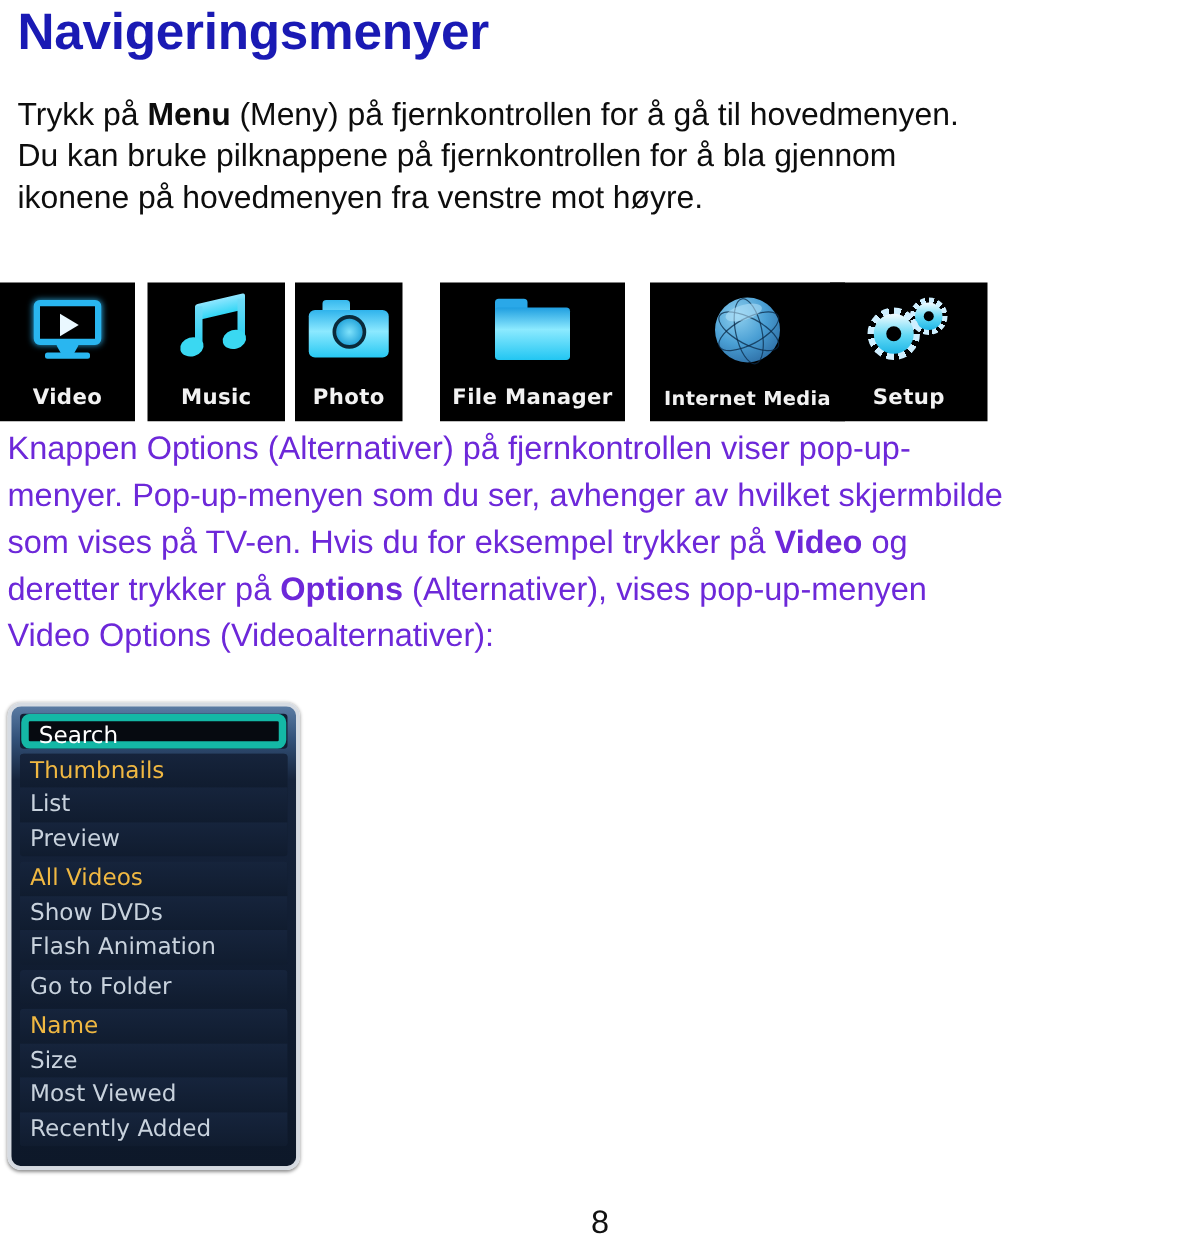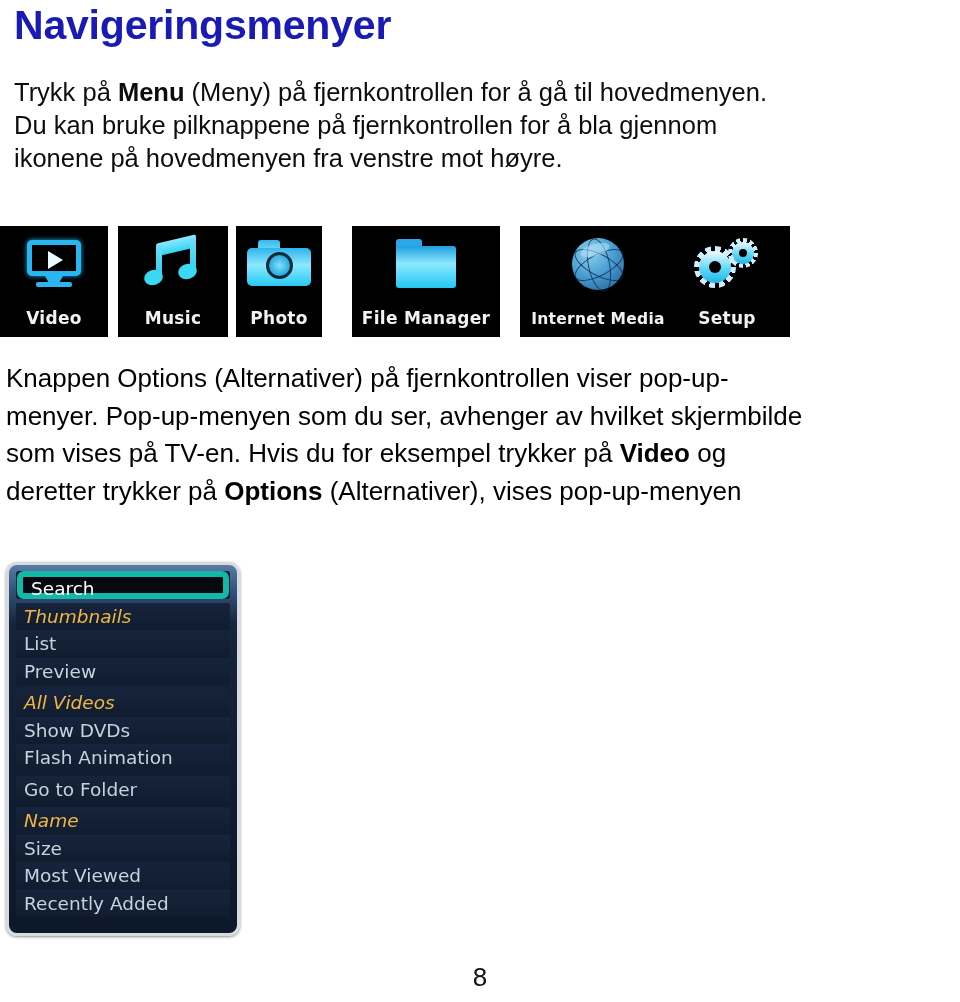--- a/index.html
+++ b/index.html
@@ -227,25 +227,25 @@
   .gear-big .disc { left: 5px; top: 5px; width: 32px; height: 32px; }
   .gear-big .hole { left: 15px; top: 15px; width: 12px; height: 12px; }
   .gear-small { left: 34px; top: 0px; width: 30px; height: 30px; }
   .gear-small .disc { left: 4px; top: 4px; width: 22px; height: 22px; }
   .gear-small .hole { left: 11px; top: 11px; width: 8px; height: 8px; }
 
   
   .body-copy {
     position: absolute;
     left: 6px;
-    top: 360px;
+    top: 340px;
     width: 950px;
     font-size: 26px;
     line-height: 37.5px;
-    color: #000000;
+    color: #6d28d9;
   }
   .body-copy .ln { display: block; white-space: nowrap; }
 
   
   .popup {
     position: absolute;
     left: 6px;
     top: 562px;
     width: 234px;
     height: 374px;
@@ -268,21 +268,21 @@
   .menu-item {
     height: 27.5px;
     line-height: 27.5px;
     padding-left: 8px;
     font-size: 18.5px;
     font-family: "DejaVu Sans", sans-serif;
     color: #c8d2dd;
     white-space: nowrap;
     background: linear-gradient(180deg,#16243c 0%, #101c2f 100%);
   }
-  .menu-item.accent { color: #f0b842; font-style: italic; }
+  .menu-item.accent { color: #f0b842; }
   .menu-item.selected {
     background: #060a10;
     border: 6px solid #14b8a6;
     border-radius: 7px;
     height: 27.5px;
     line-height: 24px;
     box-sizing: border-box;
     color: #ffffff;
     padding-left: 8px;
     margin: 0 1px;
@@ -389,20 +389,21 @@
     <div class="icon-label">Setup</div>
   </div>
 
 </div>
 
 <div class="body-copy">
   <span class="ln">Knappen Options (Alternativer) på fjernkontrollen viser pop-up-</span>
   <span class="ln">menyer. Pop-up-menyen som du ser, avhenger av hvilket skjermbilde</span>
   <span class="ln"><span>som vises på TV-en. Hvis du for eksempel trykker på </span><b>Video</b><span> og</span></span>
   <span class="ln"><span>deretter trykker på </span><b>Options</b><span> (Alternativer), vises pop-up-menyen</span></span>
+  <span class="ln">Video Options (Videoalternativer):</span>
 </div>
 
 <div class="popup">
   <div class="menu-group">
     <div class="menu-item selected">Search</div>
   </div>
   <div class="menu-group">
     <div class="menu-item accent">Thumbnails</div>
     <div class="menu-item">List</div>
     <div class="menu-item">Preview</div>

